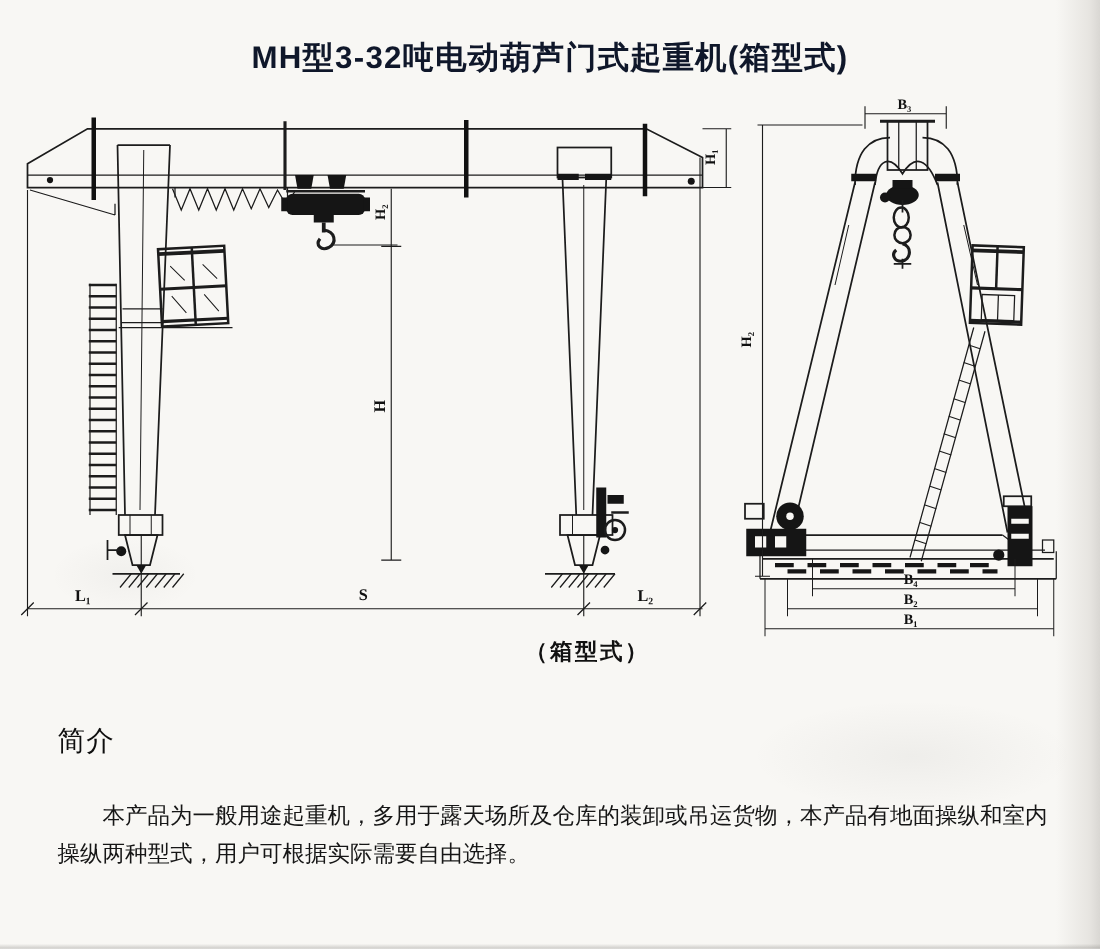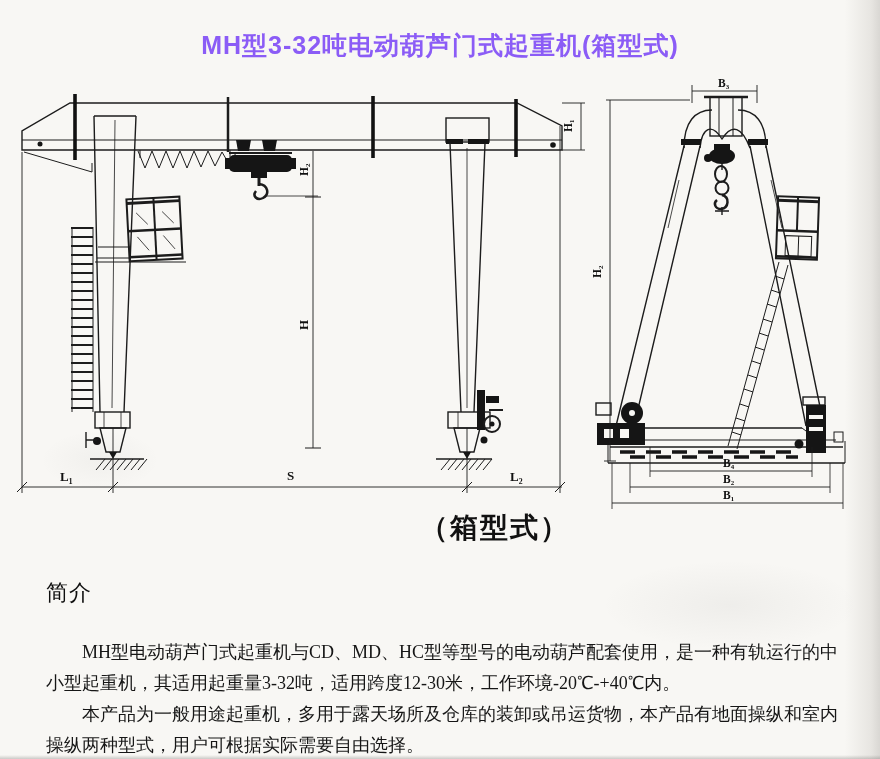--- a/index.html
+++ b/index.html
@@ -10,26 +10,26 @@
   }
   .edge-bottom{position:absolute;left:0;bottom:0;width:100%;height:4px;
     background:linear-gradient(0deg,rgba(120,118,114,.35),rgba(120,118,114,0));}
   .smudge{position:absolute;border-radius:50%;pointer-events:none;}
   .smudge.a{left:600px;top:560px;width:260px;height:90px;
     background:radial-gradient(ellipse at center,rgba(60,60,58,.05),rgba(60,60,58,0) 70%);}
   .smudge.b{left:40px;top:430px;width:120px;height:60px;
     background:radial-gradient(ellipse at center,rgba(60,60,58,.04),rgba(60,60,58,0) 70%);}
   .title{
     position:absolute;top:12px;left:0;width:880px;text-align:center;
-    font-size:25px;font-weight:bold;letter-spacing:1px;color:#8b5cf6;
+    font-size:25px;font-weight:bold;letter-spacing:1px;color:#0f172a;
   }
   .drawing-svg{position:absolute;left:0;top:78px;width:880px;height:444px;}
   .caption{
     position:absolute;top:509px;left:420px;
-    font-size:28px;font-weight:bold;letter-spacing:2px;color:#111;
+    font-size:18px;font-weight:bold;letter-spacing:2px;color:#111;
   }
   .intro-heading{
     position:absolute;top:578px;left:46px;margin:0;
     font-size:22px;font-weight:normal;color:#0e0e0e;letter-spacing:1px;
   }
   .intro-body{
     position:absolute;top:637px;left:46px;width:800px;
     font-family:"Liberation Serif",serif;
     font-size:18px;line-height:31px;color:#161616;
   }
@@ -261,17 +261,16 @@
       <text class="dimlabel small" x="723" y="499">B₁</text>
     </g>
   </g>
 </svg>
 
 <div class="caption">（箱型式）</div>
 
 <h2 class="intro-heading">简介</h2>
 
 <div class="intro-body">
-  <p>MH型电动葫芦门式起重机与CD、MD、HC型等型号的电动葫芦配套使用，是一种有轨运行的中小型起重机，其适用起重量3-32吨，适用跨度12-30米，工作环境-20℃-+40℃内。</p>
   <p>本产品为一般用途起重机，多用于露天场所及仓库的装卸或吊运货物，本产品有地面操纵和室内操纵两种型式，用户可根据实际需要自由选择。</p>
 </div>
 
 <div class="edge-bottom"></div>
 
 </body></html>

